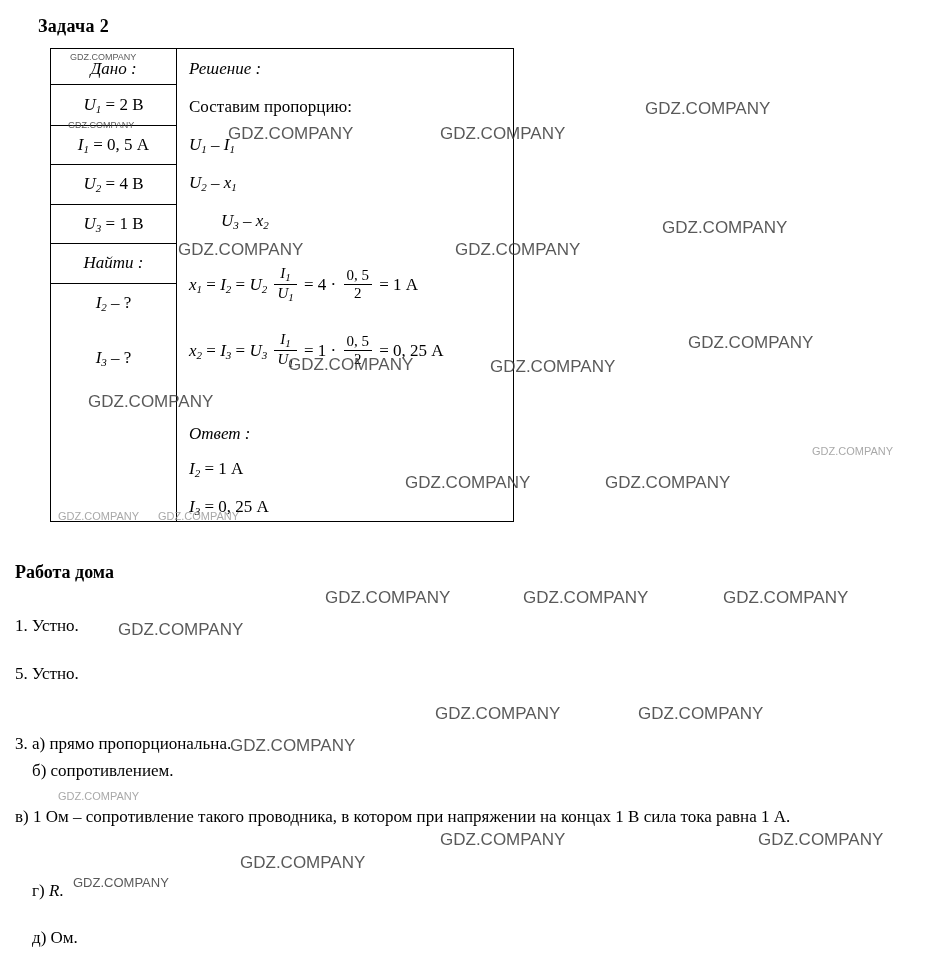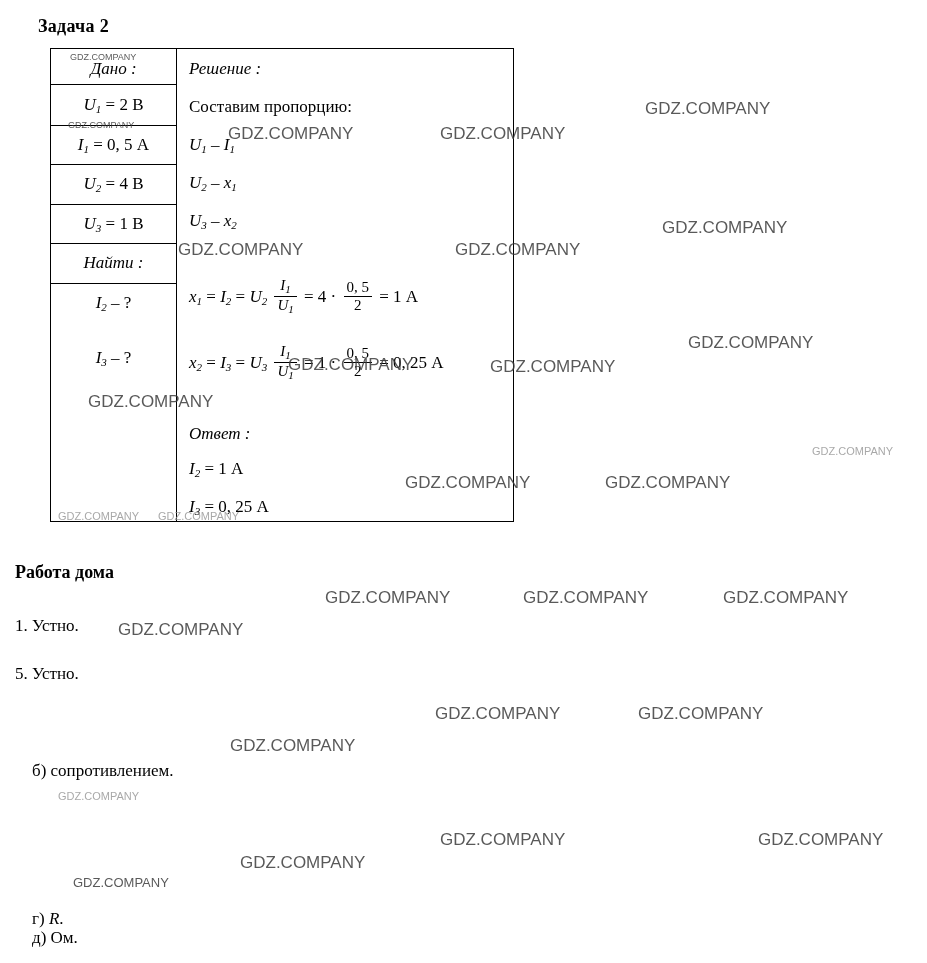--- a/index.html
+++ b/index.html
@@ -86,21 +86,21 @@
   .sub {
     font-size: 11px;
     vertical-align: -0.30em;
     font-style: italic;
   }
   .var { font-style: italic; }
   .frac {
     display: inline-block;
     vertical-align: -0.55em;
     text-align: center;
-    margin: 16px 3px;
+    margin: 4px 3px;
     font-size: 15px;
   }
   .frac .num {
     display: block;
     padding: 0 3px;
     border-bottom: 1.2px solid #000;
     line-height: 1.15;
   }
   .frac .den {
     display: block;
@@ -185,21 +185,21 @@
 
     <div class="rcell it" style="top:10px;">Решение :</div>
     <div class="rcell" style="top:48px;">Составим пропорцию:</div>
 
     <div class="rcell" style="top:86px;">
       <span class="var">U</span><span class="sub">1</span> – <span class="var">I</span><span class="sub">1</span>
     </div>
     <div class="rcell" style="top:124px;">
       <span class="var">U</span><span class="sub">2</span> – <span class="var">x</span><span class="sub">1</span>
     </div>
-    <div class="rcell" style="top:162px;">
+    <div class="rcell" style="top:162px;margin-left:32px;">
       <span class="var">U</span><span class="sub">3</span> – <span class="var">x</span><span class="sub">2</span>
     </div>
 
     <div class="rcell" style="top:212px;">
       <span class="var">x</span><span class="sub">1</span> = <span class="var">I</span><span class="sub">2</span> = <span class="var">U</span><span class="sub">2</span>
       <span class="frac">
         <span class="num"><span class="var">I</span><span class="sub">1</span></span>
         <span class="den"><span class="var">U</span><span class="sub">1</span></span>
       </span>
       = 4 ·
@@ -234,22 +234,24 @@
     <div class="rcell" style="top:448px;">
       <span class="var">I</span><span class="sub">3</span>
       <span>= 0, 25 А</span>
     </div>
   </div>
 
   <div class="hw-title">Работа дома</div>
 
   <div class="para" style="left:15px; top:615px;">1. Устно.</div>
   <div class="para" style="left:15px; top:663px;">5. Устно.</div>
+  <div class="para" style="left:15px; top:733px;">3. а) прямо пропорциональна.</div>
   <div class="para" style="left:32px; top:760px;">б) сопротивлением.</div>
-  <div class="para" style="left:32px; top:880px;margin-top:28px;">г) <span class="var">R</span>.</div>
+  <div class="para" style="left:32px; top:806px; width:880px; text-indent:-17px; padding-left:0;">в) 1 Ом – сопротивление такого проводника, в котором при напряжении на концах 1 В сила тока равна 1 А.</div>
+  <div class="para" style="left:32px; top:880px;">г) <span class="var">R</span>.</div>
   <div class="para" style="left:32px; top:927px;">д) Ом.</div>
 
   <div id="watermark-layer">
       <div class="wm" style="left: 70px; top: 52px; font-size: 9px;">GDZ.COMPANY</div>
       <div class="wm" style="left: 68px; top: 120px; font-size: 9px;">GDZ.COMPANY</div>
       <div class="wm" style="left: 228px; top: 124px; font-size: 17px;">GDZ.COMPANY</div>
       <div class="wm" style="left: 440px; top: 124px; font-size: 17px;">GDZ.COMPANY</div>
       <div class="wm" style="left: 645px; top: 99px; font-size: 17px;">GDZ.COMPANY</div>
       <div class="wm" style="left: 662px; top: 218px; font-size: 17px;">GDZ.COMPANY</div>
       <div class="wm" style="left: 178px; top: 240px; font-size: 17px;">GDZ.COMPANY</div>

